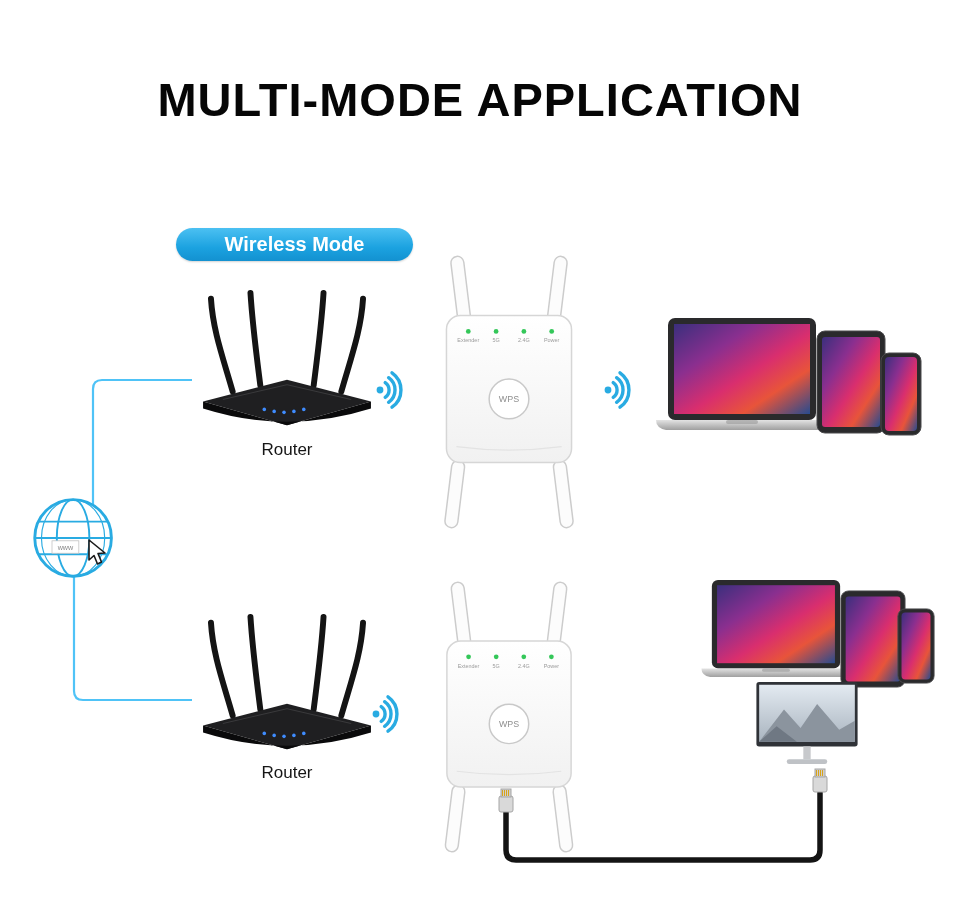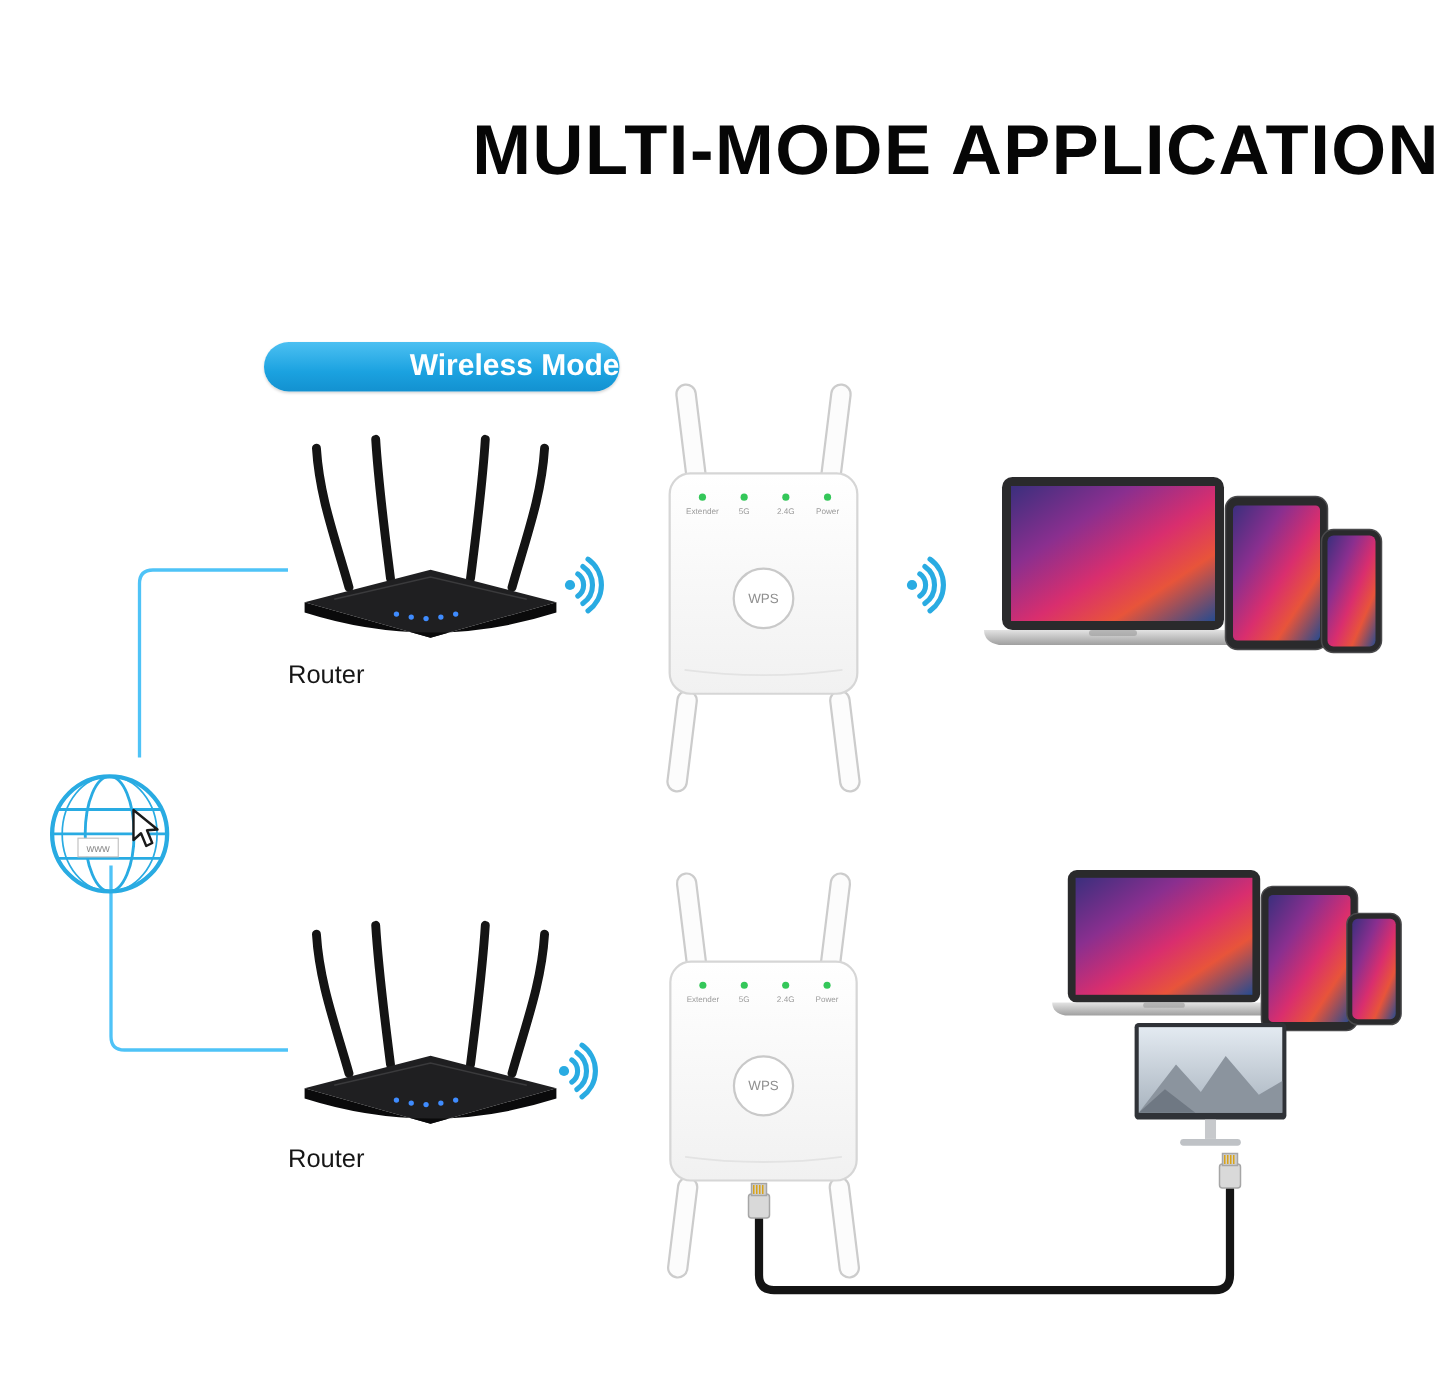--- a/index.html
+++ b/index.html
@@ -1,27 +1,27 @@
 <!DOCTYPE html>
 <html><head>
 <meta charset="utf-8">
 <style>
   * { margin:0; padding:0; box-sizing:border-box; }
   html,body { background:#ffffff; }
   body { font-family:"Liberation Sans", sans-serif; }
   .page { position:relative; width:960px; height:916px; background:#ffffff; overflow:hidden; margin:0 auto; }
   .abs { position:absolute; }
   svg { display:block; }
-  .title { position:absolute; top:72px; left:0; width:960px; text-align:right;
+  .title { position:absolute; top:72px; left:0; width:960px; text-align:center;
            font-size:47px; font-weight:800; color:#060606; letter-spacing:1px; }
   .badge { position:absolute; width:237px; height:33px; border-radius:17px; color:#ffffff;
-           font-size:20px; font-weight:700; display:flex; align-items:center; justify-content:flex-end;
+           font-size:20px; font-weight:700; display:flex; align-items:center; justify-content:center;
            background:linear-gradient(180deg,#4cc0f2 0%,#1ba2e0 60%,#1391d0 100%);
            box-shadow:0 1px 2px rgba(0,0,0,.18); }
-  .router-label { position:absolute; width:190px; text-align:left; font-size:17px; color:#161616; }
+  .router-label { position:absolute; width:190px; text-align:center; font-size:17px; color:#161616; }
   .ext-svg text { font-family:"Liberation Sans", sans-serif; }
 </style>
 </head>
 <body>
 
 <div class="page">
 
   <svg width="0" height="0" style="position:absolute" aria-hidden="true">
     <defs>
       <linearGradient id="grad-screen" x1="0" y1="0" x2="1" y2="1">
@@ -51,21 +51,21 @@
     <path d="M 74 577 V 691 Q 74 700 83 700 H 192" stroke="#4fc3f7" stroke-width="2.2" fill="none"></path>
     <path d="M 506 810 V 850 Q 506 860 516 860 H 810 Q 820 860 820 850 V 793" stroke="#141414" stroke-width="5.5" fill="none" stroke-linecap="round"></path>
   </svg>
 
   <h1 class="title">MULTI-MODE APPLICATION</h1>
 
   <div class="badge" style="left:176px;top:228px">
     <span>Wireless Mode</span>
   </div>
 
-  <div class="abs" style="left:27px;top:508px">
+  <div class="abs" style="left:27px;top:490px">
     <svg width="96" height="115" viewBox="0 0 100 120">
       <g stroke="#29abe2" fill="none">
         <circle cx="48" cy="50" r="40" stroke-width="3"></circle>
         <ellipse cx="48" cy="50" rx="17" ry="40" stroke-width="2"></ellipse>
         <ellipse cx="48" cy="50" rx="33" ry="40" stroke-width="1.2"></ellipse>
         <path d="M 12 33 H 84" stroke-width="2"></path>
         <path d="M 8 50 H 88" stroke-width="2"></path>
         <path d="M 12 67 H 84" stroke-width="2"></path>
       </g>
       <rect x="26" y="53" width="28" height="13" fill="#ffffff" stroke="#c0c0c0" stroke-width="0.8"></rect>

